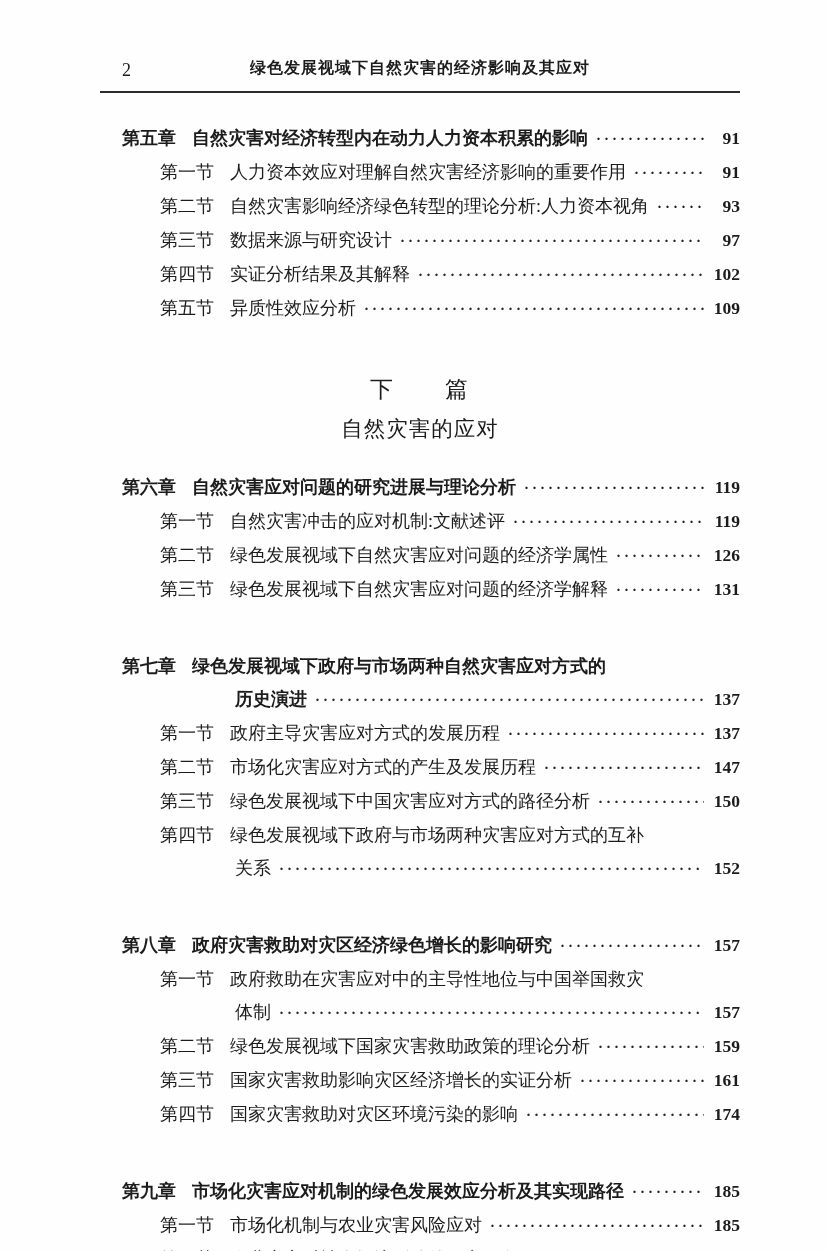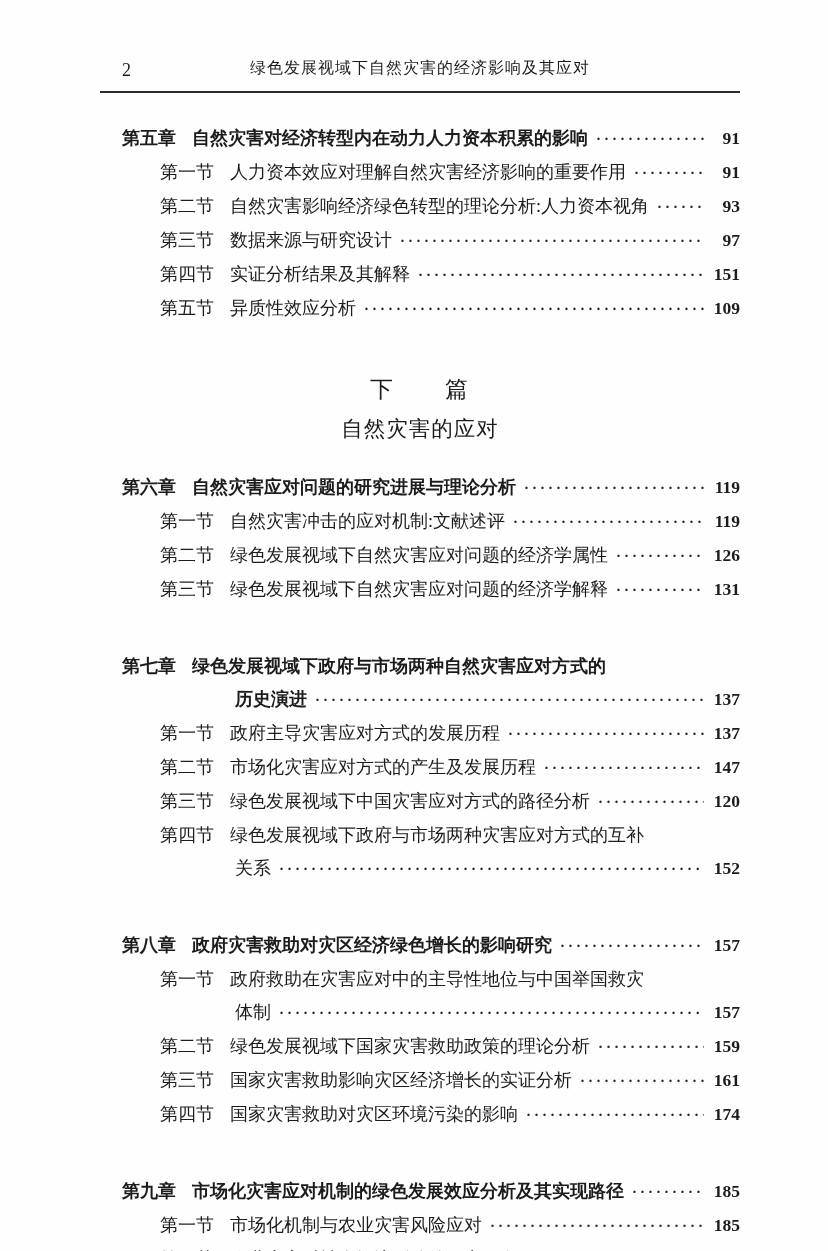--- a/index.html
+++ b/index.html
@@ -28,21 +28,21 @@
   }
   .folio {
     position: absolute;
     left: 22px;
     top: 2px;
     font-size: 18px;
   }
   .running-title {
     text-align: center;
     font-family: "DejaVu Sans", "Liberation Sans", sans-serif;
-    font-weight: normal;
+    font-weight: bold;
     font-size: 16px;
     letter-spacing: 1px;
   }
   
   .block { margin-top: 42px; }
   .block.first { margin-top: 28px; }
   .entry {
     display: flex;
     align-items: baseline;
     line-height: 33px;
@@ -130,21 +130,21 @@
     <div class="entry section">
       <span class="lab">第三节</span>
       <span class="ttl">数据来源与研究设计</span>
       <span class="dots"></span>
       <span class="pg">97</span>
     </div>
     <div class="entry section">
       <span class="lab">第四节</span>
       <span class="ttl">实证分析结果及其解释</span>
       <span class="dots"></span>
-      <span class="pg">151</span>
+      <span class="pg">102</span>
     </div>
     <div class="entry section">
       <span class="lab">第五节</span>
       <span class="ttl">异质性效应分析</span>
       <span class="dots"></span>
       <span class="pg">109</span>
     </div>
   </div>
 
   <div class="part-heading">
@@ -199,21 +199,21 @@
     <div class="entry section">
       <span class="lab">第二节</span>
       <span class="ttl">市场化灾害应对方式的产生及发展历程</span>
       <span class="dots"></span>
       <span class="pg">147</span>
     </div>
     <div class="entry section">
       <span class="lab">第三节</span>
       <span class="ttl">绿色发展视域下中国灾害应对方式的路径分析</span>
       <span class="dots"></span>
-      <span class="pg">120</span>
+      <span class="pg">150</span>
     </div>
     <div class="entry section nolead">
       <span class="lab">第四节</span>
       <span class="ttl">绿色发展视域下政府与市场两种灾害应对方式的互补</span>
 
     </div>
     <div class="entry cont-section">
       <span class="ttl">关系</span>
       <span class="dots"></span>
       <span class="pg">152</span>

